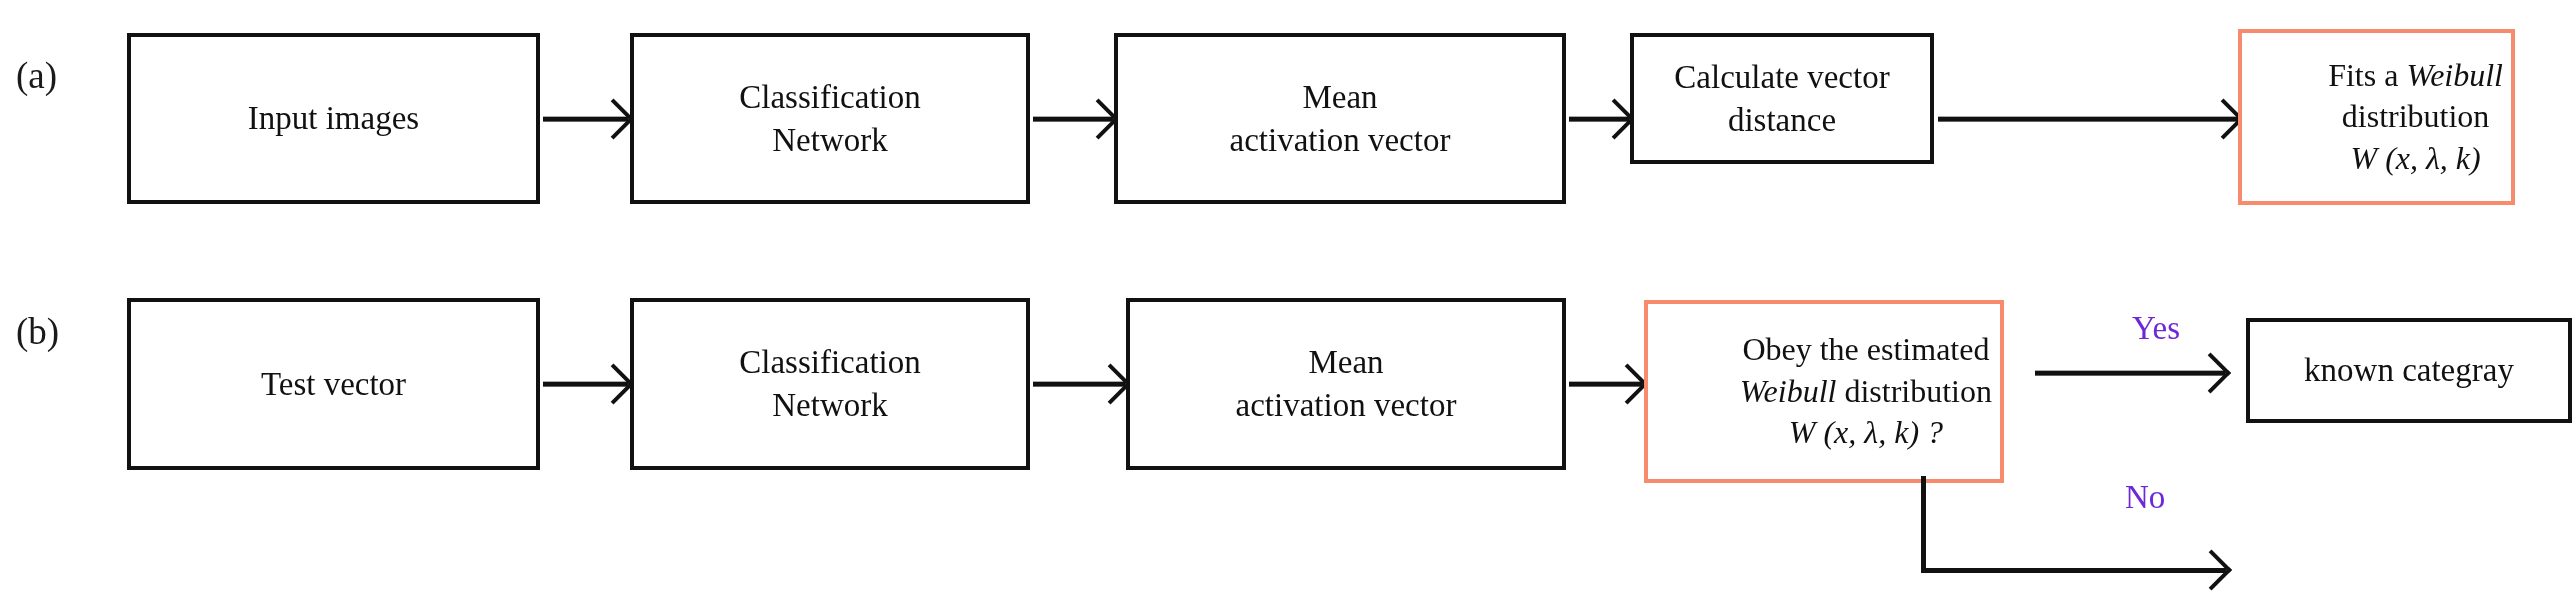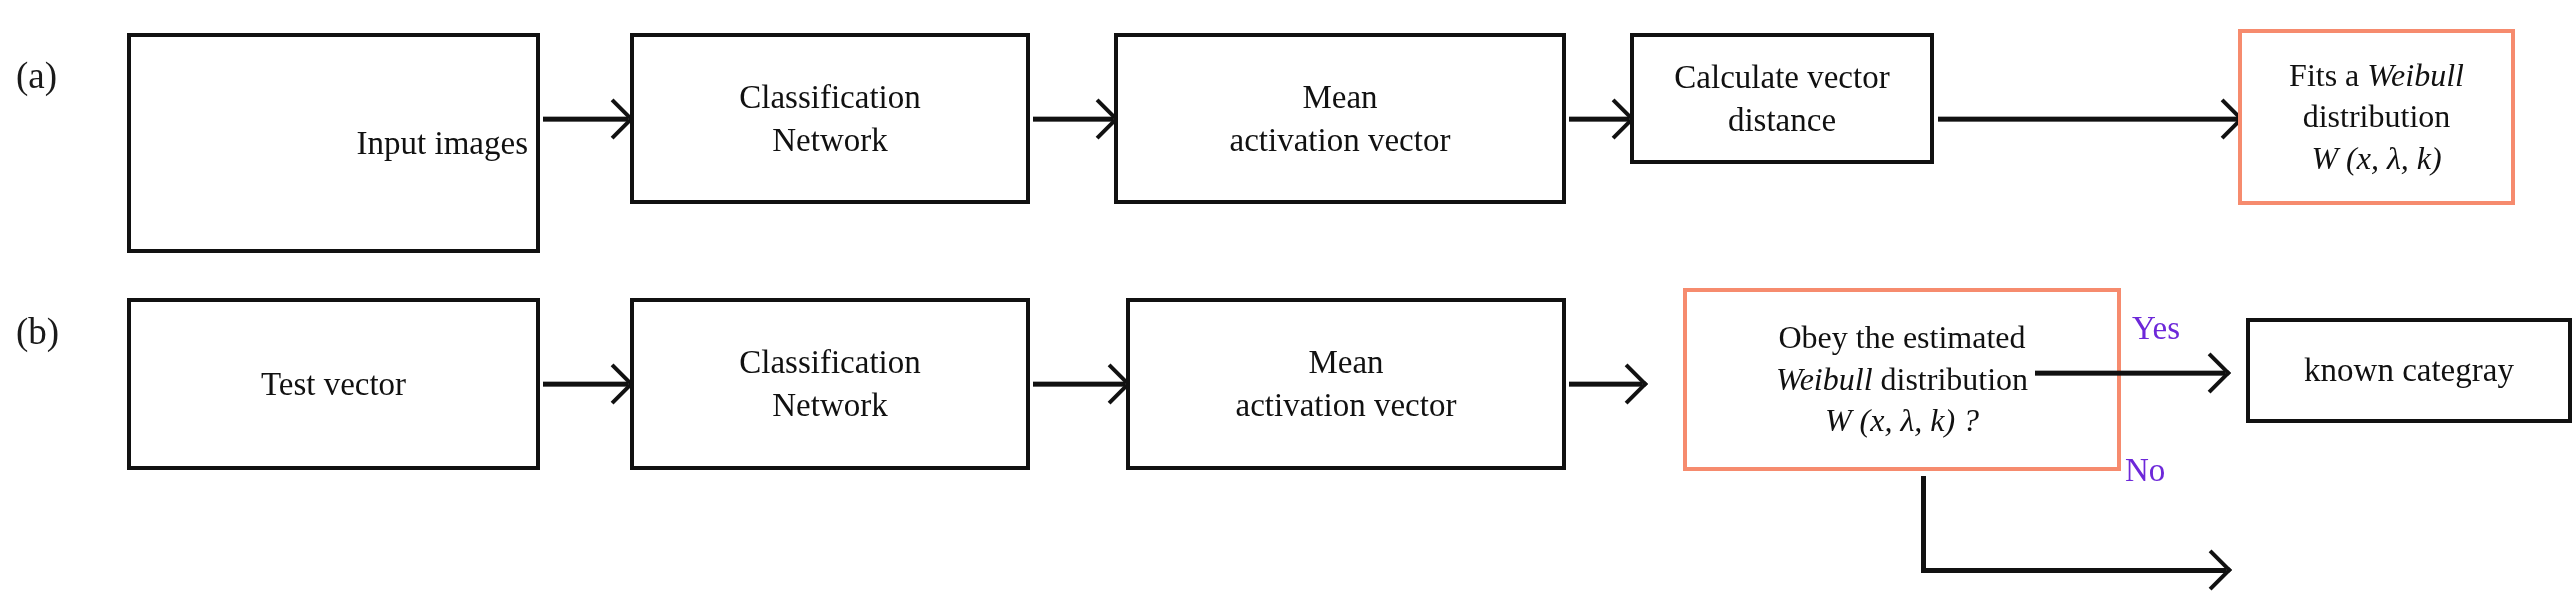--- a/index.html
+++ b/index.html
@@ -32,20 +32,21 @@
     background: #ffffff;
     border: 4.7px solid #111111;
     display: flex;
     align-items: center;
     justify-content: center;
     text-align: center;
   }
   .box.accent {
     border-color: #F68B6E;
     border-width: 4px;
+    justify-content: flex-end;
   }
   .box-text {
     font-size: 33px;
     line-height: 1.30;
     color: #111111;
     padding: 0 8px;
     white-space: pre-line;
   }
   .box-text.small {
     font-size: 32px;
@@ -111,21 +112,21 @@
     white-space: nowrap;
   }
 </style>
 </head>
 <body>
 
 <div id="canvas">
 
   <div class="row-label" style="left:16px; top:57px;">(a)</div>
 
-  <div class="box" style="left:127px; top:33px; width:413px; height:220px;justify-content:flex-end;">
+  <div class="box" style="left:127px; top:33px; width:413px; height:171px;">
     <div class="box-text">Input images</div>
   </div>
 
   <div class="arrow" style="left:543px; top:119px; width:85px;">
     <div class="shaft" style="width:85px;"></div>
     <div class="head" style="left:85px;"></div>
   </div>
 
   <div class="box" style="left:630px; top:33px; width:400px; height:171px;">
     <div class="box-text">Classification
@@ -185,36 +186,36 @@
   <div class="box" style="left:1126px; top:298px; width:440px; height:172px;">
     <div class="box-text">Mean
 activation vector</div>
   </div>
 
   <div class="arrow" style="left:1569px; top:384px; width:73px;">
     <div class="shaft" style="width:73px;"></div>
     <div class="head" style="left:73px;"></div>
   </div>
 
-  <div class="box accent" style="left:1644px; top:288px; width:438px; height:183px;margin-left:39px;">
+  <div class="box accent" style="left:1644px; top:300px; width:360px; height:183px;">
     <div class="box-text small"><span>Obey the estimated</span><br><span class="mi">Weibull</span><span> distribution</span><br><span class="mi">W</span><span class="mi"> (x, λ, k) ?</span></div>
   </div>
 
   <div class="edge-label" style="left:2132px; top:312px;">Yes</div>
 
   <div class="arrow" style="left:2035px; top:373px; width:190px;">
     <div class="shaft" style="width:190px;"></div>
     <div class="head" style="left:190px;"></div>
   </div>
 
   <div class="box" style="left:2228px; top:318px; width:326px; height:105px;margin-left:18px;">
     <div class="box-text">known categray</div>
   </div>
 
-  <div class="edge-label" style="left:2125px; top:454px;">No</div>
+  <div class="edge-label" style="left:2125px; top:481px;">No</div>
 
   <div class="elbow" style="left:0; top:0; width:2576px; height:606px;">
     <div class="vseg" style="left:1921px; top:476px; height:97px;"></div>
     <div class="vseg" style="left:1921px; top:476px; height:97px;"></div>
     <div class="hseg" style="left:1921px; top:568px; width:305px;"></div>
     <div class="head" style="left:2226px; top:570px;"></div>
   </div>
 
 
 </div>

